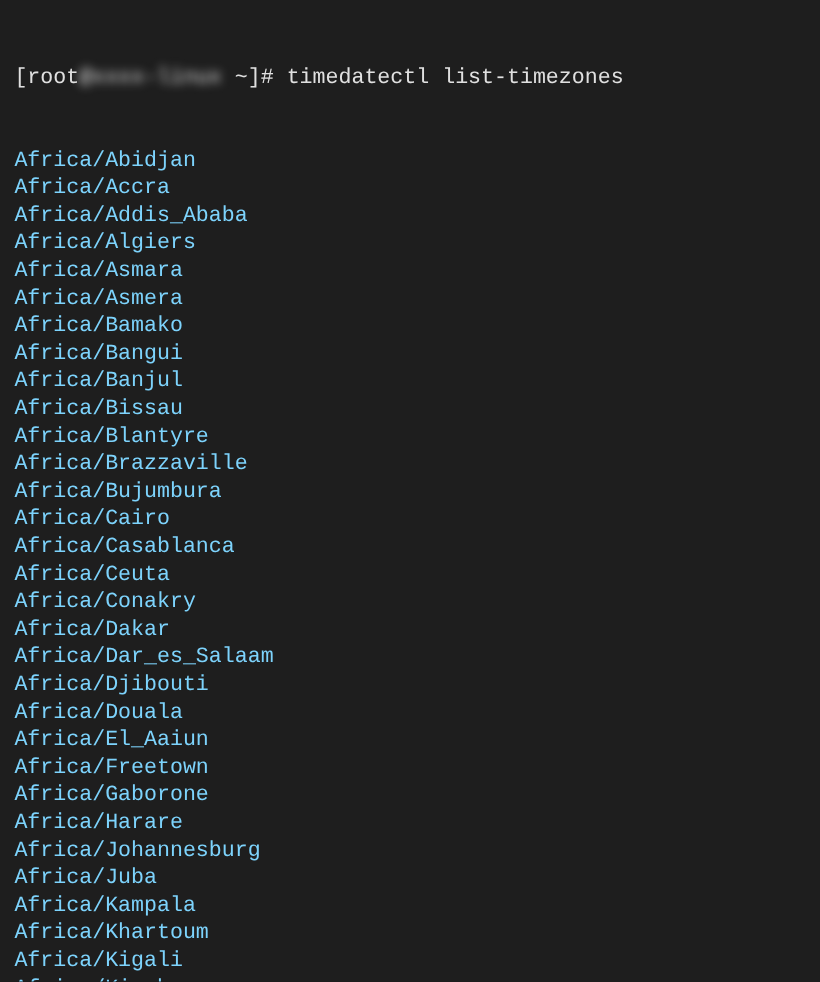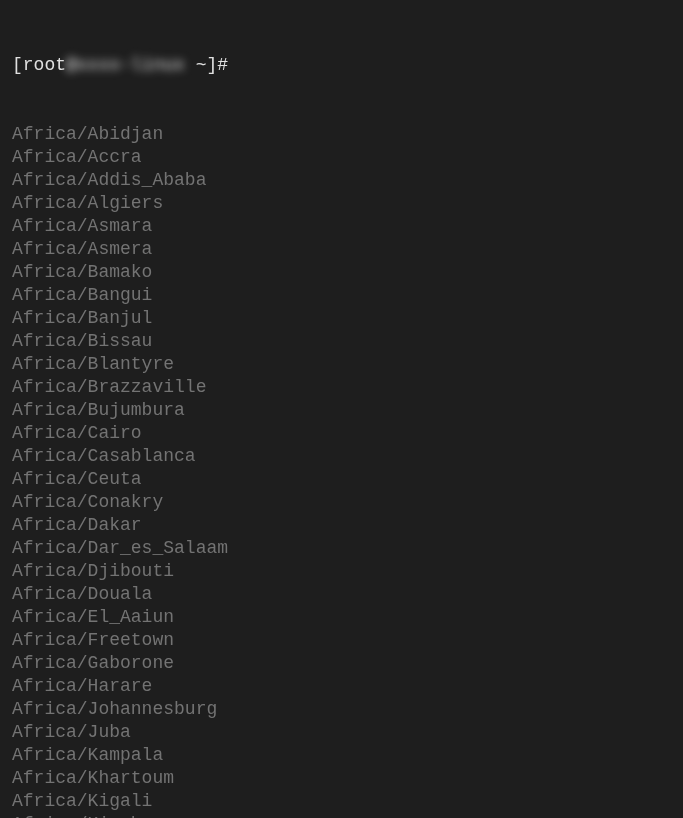--- a/index.html
+++ b/index.html
@@ -23,24 +23,24 @@
     }
     .prompt-line {
       display: flex;
       flex-wrap: nowrap;
     }
     .obscured {
       filter: blur(4px);
       user-select: none;
     }
     .output-line {
-      color: #737373;
+      color: #7dd3fc;
     }
   </style>
 </head>
 <body>
 
 <div class="terminal">
   <div class="prompt-line">
-    <span>[root</span><span class="obscured">@xxxx-linux</span><span> ~]# </span>
+    <span>[root</span><span class="obscured">@xxxx-linux</span><span> ~]# </span><span>timedatectl list-timezones</span>
   </div>
   <div id="output-container"><div class="output-line">Africa/Abidjan</div><div class="output-line">Africa/Accra</div><div class="output-line">Africa/Addis_Ababa</div><div class="output-line">Africa/Algiers</div><div class="output-line">Africa/Asmara</div><div class="output-line">Africa/Asmera</div><div class="output-line">Africa/Bamako</div><div class="output-line">Africa/Bangui</div><div class="output-line">Africa/Banjul</div><div class="output-line">Africa/Bissau</div><div class="output-line">Africa/Blantyre</div><div class="output-line">Africa/Brazzaville</div><div class="output-line">Africa/Bujumbura</div><div class="output-line">Africa/Cairo</div><div class="output-line">Africa/Casablanca</div><div class="output-line">Africa/Ceuta</div><div class="output-line">Africa/Conakry</div><div class="output-line">Africa/Dakar</div><div class="output-line">Africa/Dar_es_Salaam</div><div class="output-line">Africa/Djibouti</div><div class="output-line">Africa/Douala</div><div class="output-line">Africa/El_Aaiun</div><div class="output-line">Africa/Freetown</div><div class="output-line">Africa/Gaborone</div><div class="output-line">Africa/Harare</div><div class="output-line">Africa/Johannesburg</div><div class="output-line">Africa/Juba</div><div class="output-line">Africa/Kampala</div><div class="output-line">Africa/Khartoum</div><div class="output-line">Africa/Kigali</div><div class="output-line">Africa/Kinshasa</div></div>
 </div>
 
 </body></html>

